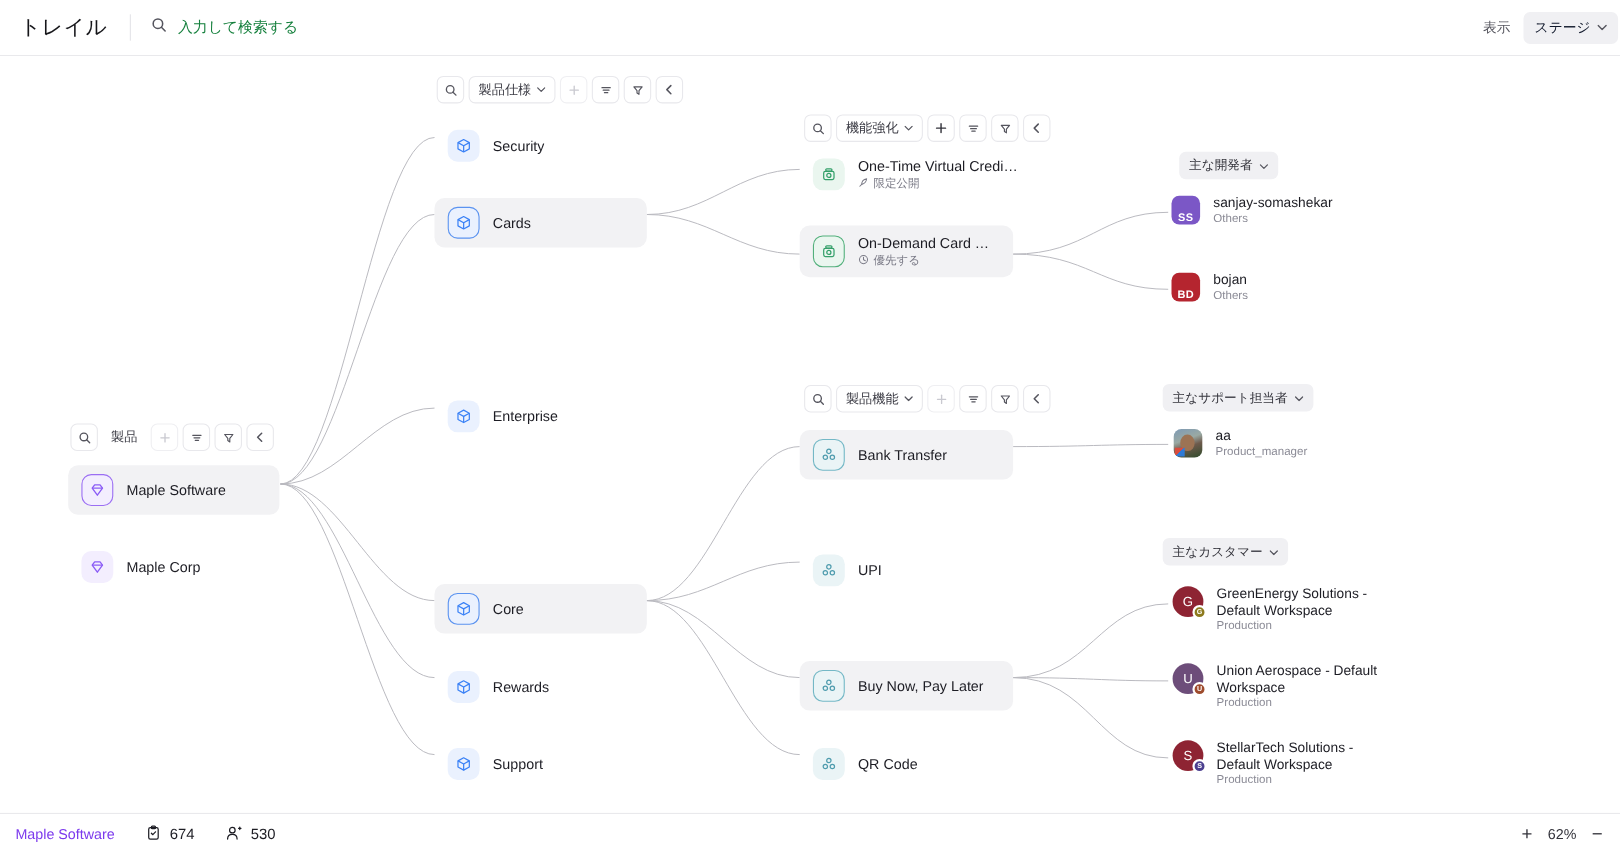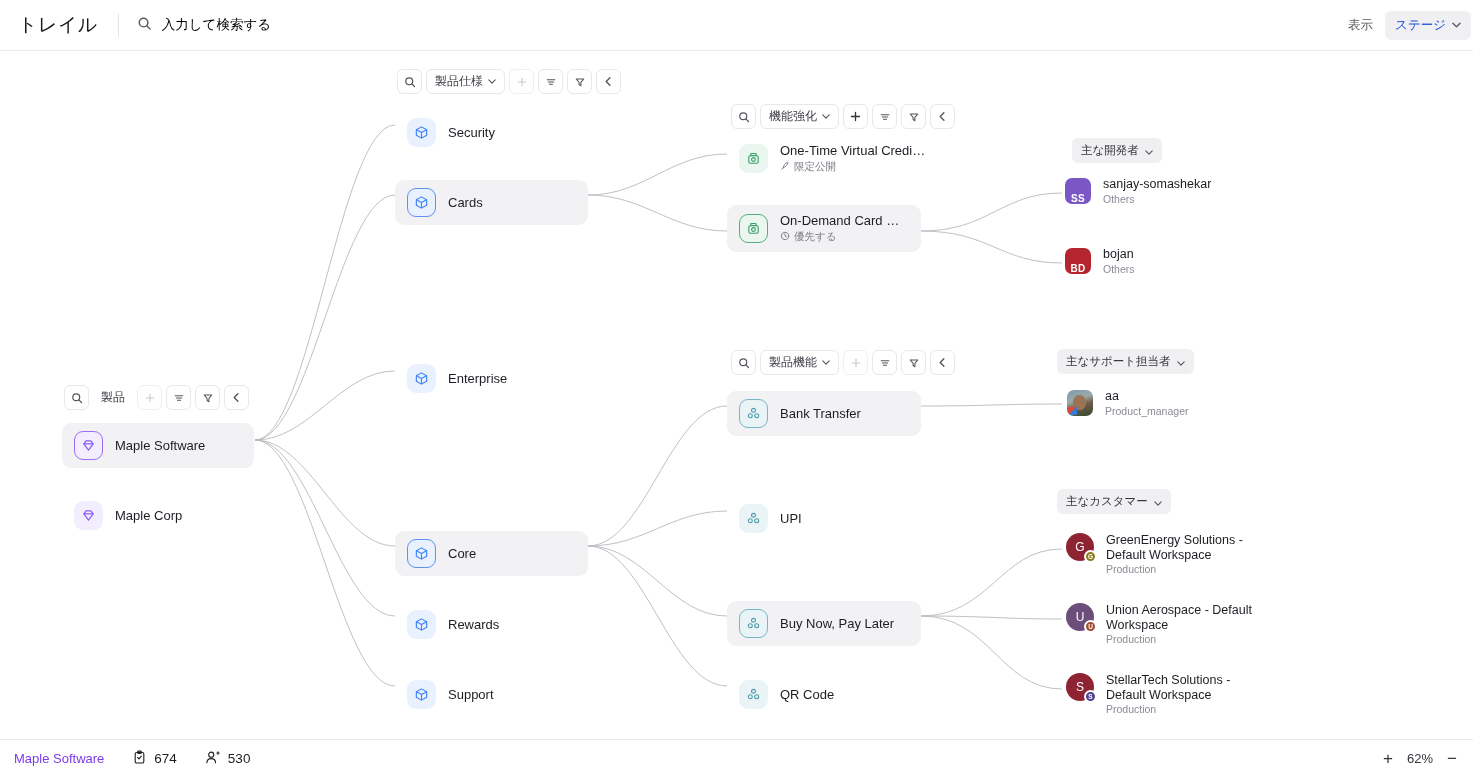--- a/index.html
+++ b/index.html
@@ -19,26 +19,26 @@
     border-bottom: 1px solid #e9e9ec;
     background: #fff;
     display: flex; align-items: center;
   }
   .brand {
     margin-left: 18px; font-size: 19px; color: #16161a;
     letter-spacing: .5px; font-weight: 400;
   }
   .topdiv { width: 1px; height: 24px; background: #e4e4e8; margin: 0 18px 0 20px; }
   .searchwrap { display: flex; align-items: center; gap: 10px; flex: 1; }
-  .search-ph { font-size: 13.5px; color: #000000; }
+  .search-ph { font-size: 13.5px; color: #15803d; }
   .topright { display: flex; align-items: center; gap: 12px; margin-right: 2px; }
   .view-label { font-size: 12.5px; color: #55555e; }
   .stage-pill {
     background: #f0f0f3; border-radius: 6px; padding: 6px 10px;
-    font-size: 12.5px; color: #1d4ed8; display: flex; align-items: flex-start; gap: 6px;
+    font-size: 12.5px; color: #0f172a; display: flex; align-items: flex-start; gap: 6px;
   }
 
   
   .canvas { position: absolute; left: 0; top: 51px; width: 1473px; height: 688px; overflow: hidden; background: #fff; }
   svg.links { position: absolute; left: 0; top: 0; width: 1473px; height: 688px; pointer-events: none; }
 
   
   .toolbar { position: absolute; display: flex; align-items: center; gap: 4px; }
   .tb-btn {
     height: 25px; min-width: 25px; padding: 0 5px;

